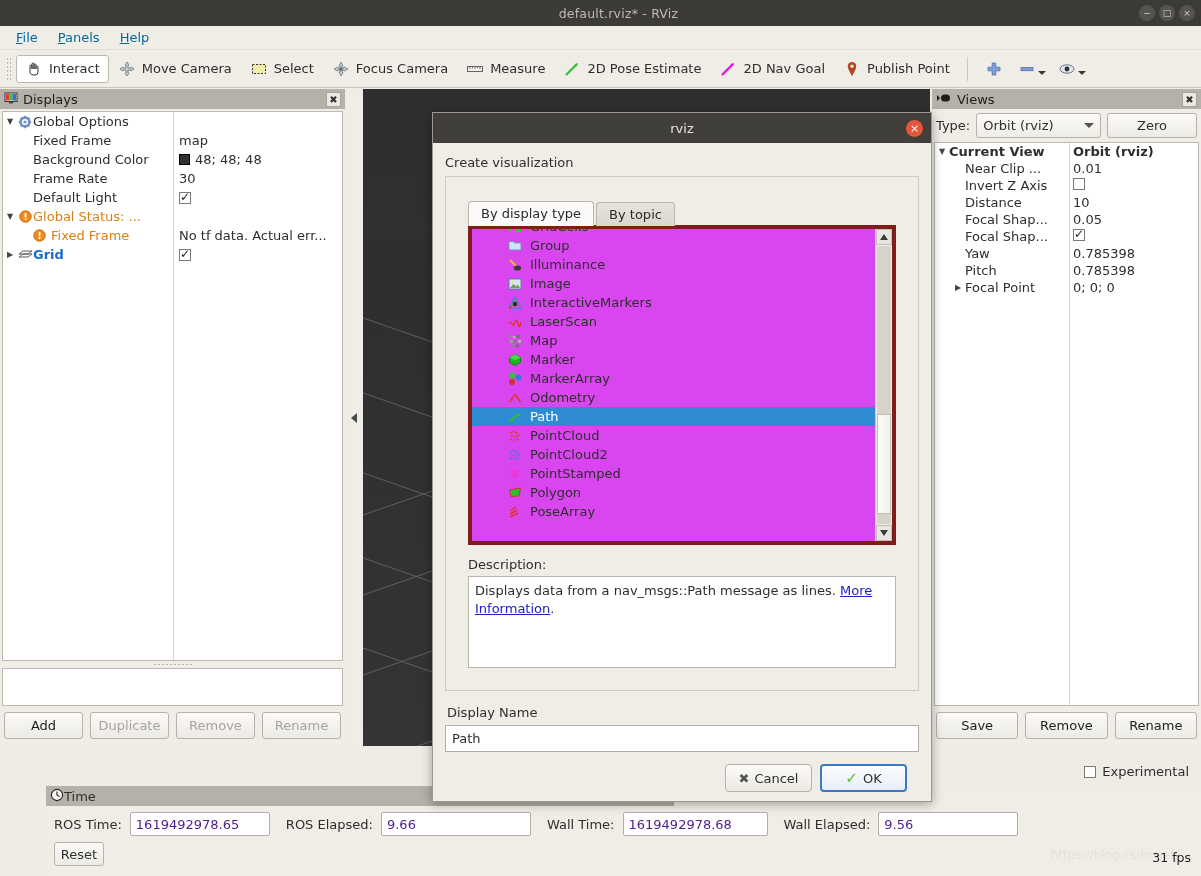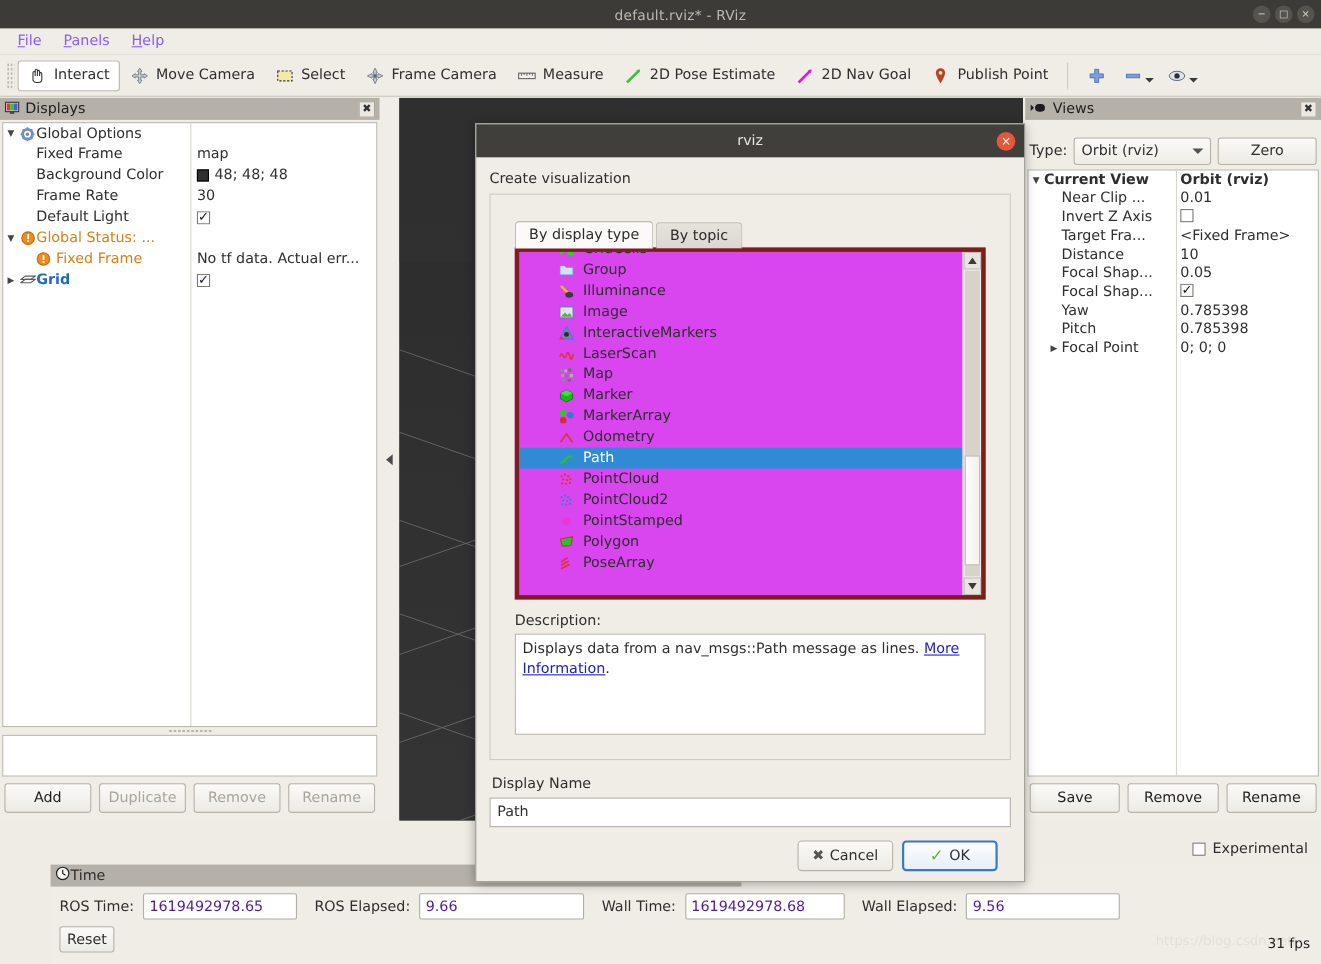--- a/index.html
+++ b/index.html
@@ -26,21 +26,21 @@
     background: #55534e; color: #d4d1cb;
     font-size: 9px; line-height: 16px; text-align: center;
   }
 
   
   .menubar {
     position: absolute; left: 0; top: 26px; width: 1201px; height: 24px;
     background: #f0ede7; display: flex; align-items: center; padding-left: 8px; gap: 4px;
     border-bottom: 1px solid #e2dfd8;
   }
-  .menu-item { padding: 2px 8px; font-size: 13px; color: #8b5cf6; }
+  .menu-item { padding: 2px 8px; font-size: 13px; color: #0369a1; }
   .menu-item u { text-decoration: underline; }
 
   
   .toolbar {
     position: absolute; left: 0; top: 50px; width: 1201px; height: 38px;
     background: #f0ede7; display: flex; align-items: center; padding-left: 6px;
     border-bottom: 1px solid #c9c5bd;
   }
   .tb-grip { width: 7px; height: 24px; margin-right: 3px;
     background-image: radial-gradient(#bcb8b0 1px, transparent 1px);
@@ -112,21 +112,21 @@
     position: absolute; left: 347px; top: 89px; width: 14px; height: 657px;
     background: #f0ede7; display: flex; align-items: center; justify-content: center;
   }
   .collapse-handle .arr { width:0;height:0;border-top:5px solid transparent;border-bottom:5px solid transparent;border-right:6px solid #4a4a4a; }
 
   
   .views-panel {
     position: absolute; left: 932px; top: 89px; width: 269px; height: 657px;
     background: #f0ede7; display: flex; flex-direction: column;
   }
-  .views-type-row { display: flex; align-items: center; gap: 6px; padding: 4px 4px; margin-top: 12px; }
+  .views-type-row { display: flex; align-items: center; gap: 6px; padding: 4px 4px; }
   .combo {
     flex: 1; height: 25px; border: 1px solid #b6b2aa; border-radius: 3px;
     background: linear-gradient(#fbfaf8, #eeece6);
     display: flex; align-items: center; padding: 0 6px; font-size: 13px;
   }
   .combo .caret { margin-left: auto; width:0;height:0;
     border-left:5px solid transparent;border-right:5px solid transparent;border-top:5px solid #55534e; }
   .zero-btn { width: 90px; height: 25px; border: 1px solid #b6b2aa; border-radius: 3px;
     background: linear-gradient(#fbfaf8, #eceae4); display:flex;align-items:center;justify-content:center; font-size:13px; }
   .vtree { flex: 1; background: #fff; border: 1px solid #bdb9b1; margin: 0 2px; position: relative; overflow: hidden; }
@@ -258,21 +258,21 @@
       <span>Select</span>
     </div>
 
     <div class="tb-btn">
       <span class="tb-icon">
         <svg width="18" height="18" viewBox="0 0 18 18">
             <path d="M9 2 L11 6 H10 V8 H12 V7 L16 9 L12 11 V10 H10 V12 H11 L9 16 L7 12 H8 V10 H6 V11 L2 9 L6 7 V8 H8 V6 H7 Z" fill="#c9cfd6" stroke="#6b7783" stroke-width=".8"></path>
             <circle cx="9" cy="9" r="1.6" fill="#5b6770"></circle>
           </svg>
       </span>
-      <span>Frame Camera</span>
+      <span>Focus Camera</span>
     </div>
 
     <div class="tb-btn">
       <span class="tb-icon">
         <svg width="18" height="18" viewBox="0 0 18 18">
             <rect x="1.5" y="6.5" width="15" height="5" fill="#f3f1ec" stroke="#555" stroke-width=".9"></rect>
             <path d="M4 6.5v2.5M6.5 6.5v1.8M9 6.5v2.5M11.5 6.5v1.8M14 6.5v2.5" stroke="#555" stroke-width=".8"></path>
           </svg>
       </span>
       <span>Measure</span>
@@ -533,26 +533,20 @@
         <div class="vval">0.01</div>
       </div>
 
       <div class="vrow">
         <div class="vname" style="padding-left:30px">
             <span>Invert Z Axis</span>
           </div>
         <div class="vval"><span class="cb"></span></div>
       </div>
 
-      <div class="vrow">
-        <div class="vname" style="padding-left:30px">
-            <span>Target Fra...</span>
-          </div>
-        <div class="vval">&lt;Fixed Frame&gt;</div>
-      </div>
 
       <div class="vrow">
         <div class="vname" style="padding-left:30px">
             <span>Distance</span>
           </div>
         <div class="vval">10</div>
       </div>
 
       <div class="vrow">
         <div class="vname" style="padding-left:30px">

